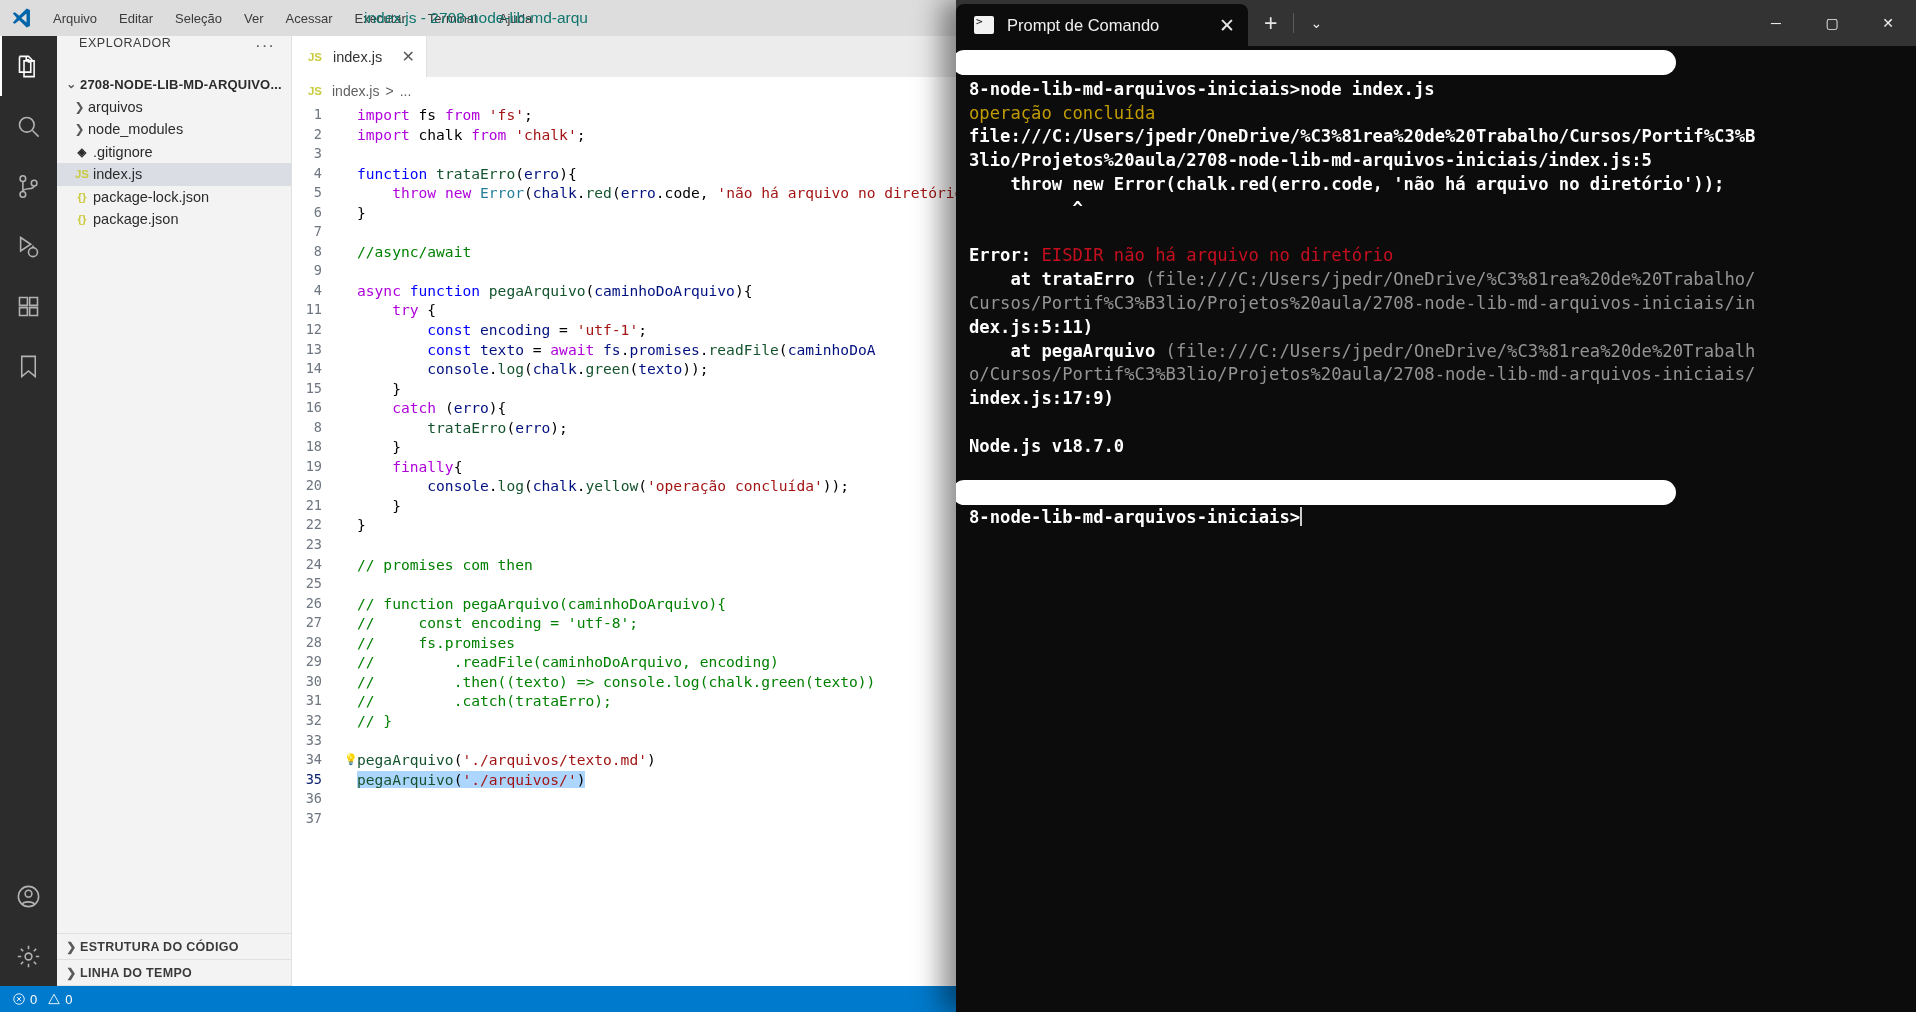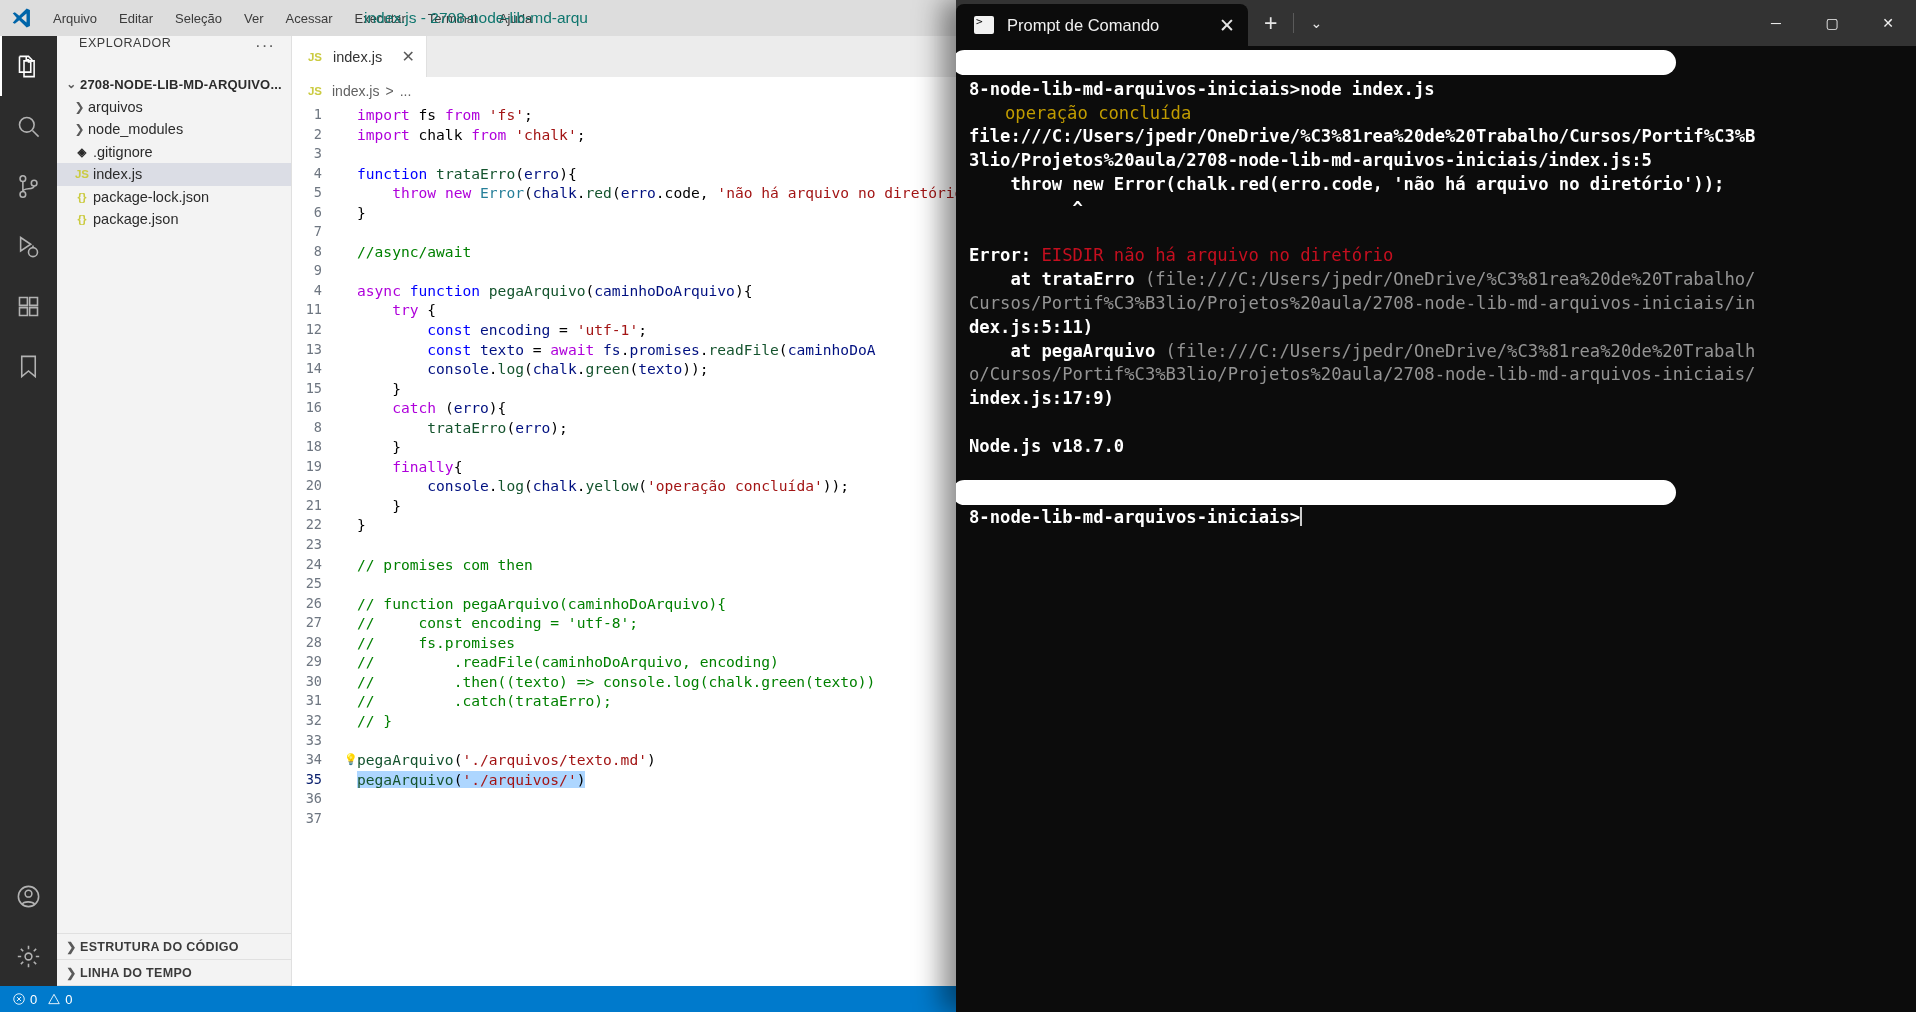--- a/index.html
+++ b/index.html
@@ -195,21 +195,21 @@
     font-family: "DejaVu Sans Mono", monospace;
     font-size: 17.2px; line-height: 23.8px;
     color: #cccccc; overflow: hidden;
     position: relative;
   }
   .tline { white-space: pre; }
   .tw { color: #cccccc; }
   .t-bright { color: #ffffff; font-weight: bold; }
   .t-dim { color: #949494; }
   .t-red { color: #c50f1f; }
-  .t-yellow { color: #c19c00; margin-left: 36px; }
+  .t-yellow { color: #c19c00; }
   .cursor {
     display: inline-block; width: 2px; height: 19px;
     background: #cccccc; vertical-align: -3px;
   }
   
   .blob {
     position: absolute; background: #ffffff;
     border-radius: 22px;
   }
 </style>

